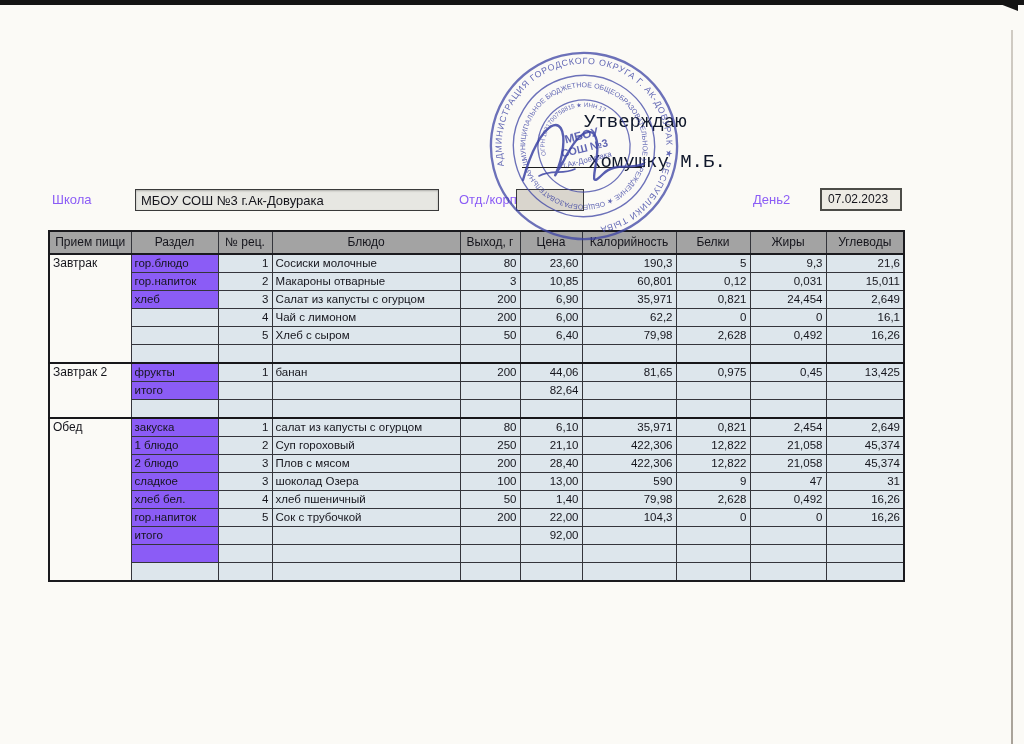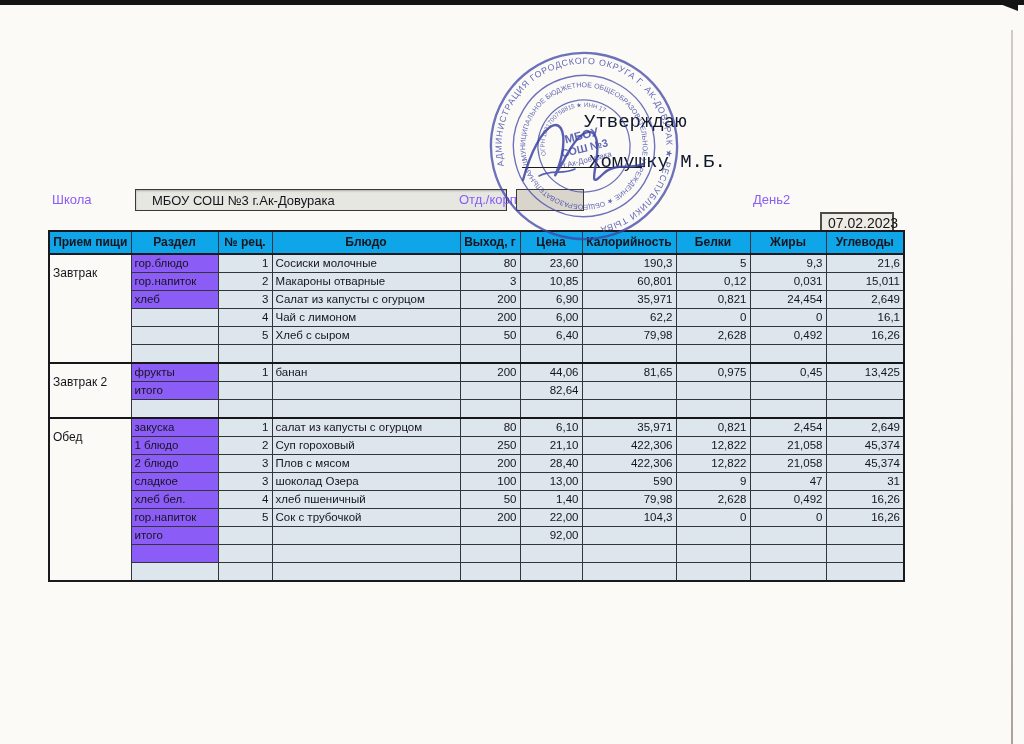--- a/index.html
+++ b/index.html
@@ -22,39 +22,39 @@
     border-top:1.5px solid #1c1c1c; z-index:4; }
 
   
   .stamp { position:absolute; left:486px; top:48px; width:196px; height:196px;
     transform:rotate(-14deg); z-index:4; }
   .signature { position:absolute; left:505px; top:100px; width:170px; height:95px; z-index:5; }
 
   
   .form-label { position:absolute; font-size:13px; color:#8b5cf6; white-space:nowrap; }
   .fbox { position:absolute; box-sizing:border-box; border:1px solid #3a3a3a; }
-  .school-box { left:135px; top:189px; width:372px; height:22px; background:#e7e7e2;
-    box-shadow:inset 0 1px 2px rgba(0,0,0,.25); font-size:13px; line-height:21px; padding-left:16px; }
+  .school-box { left:135px; top:189px; width:304px; height:22px; background:#e7e7e2;
+    box-shadow:inset 0 1px 2px rgba(0,0,0,.25); font-size:13px; line-height:21px; padding-left:5px; }
   .dept-box { left:516px; top:189px; width:68px; height:22px; background:#d9d5cd;
     border-width:1.5px; z-index:1; }
-  .date-box { left:820px; top:188px; width:74px; height:23px; background:#edebe4;
-    border:2px solid #4c4c48; font-size:14px; line-height:19px; padding-left:6px;margin-top:24px; }
+  .date-box { left:820px; top:188px; width:82px; height:23px; background:#edebe4;
+    border:2px solid #4c4c48; font-size:12px; line-height:19px; padding-left:6px; }
 
   
   .menu-table { position:absolute; left:48px; top:230px; border-collapse:collapse;
     table-layout:fixed; font-size:11.5px; }
   .menu-table { border:2.5px solid #1a1a1e; }
   .menu-table th, .menu-table td { border:1px solid #34353b; padding:0 3px; height:17px;
     line-height:17px; overflow:hidden; white-space:nowrap; box-sizing:content-box; }
-  .menu-table thead th { background:#0ea5e9; font-weight:700; font-size:12px; text-align:center;
+  .menu-table thead th { background:#a3a3a3; font-weight:400; font-size:12px; text-align:center;
     height:21px; line-height:21px; border-bottom:2.2px solid #1a1a1e; }
   td.tint { background:#dde6ec; }
   td.rz-white { background:#8b5cf6; }
   td.meal { background:#fbfaf6; vertical-align:top; font-size:12px; line-height:16px;
-    padding-top:10px; text-align:left; }
+    padding-top:0; text-align:left; }
   .left { text-align:left; } .right { text-align:right; }
   .sec-top { border-top:2.5px solid #17171a !important;margin-top:39px; }
 </style>
 </head>
 <body>
 
 <div class="page">
 
   <div class="topbar"></div>
   <div class="top-notch"></div>

